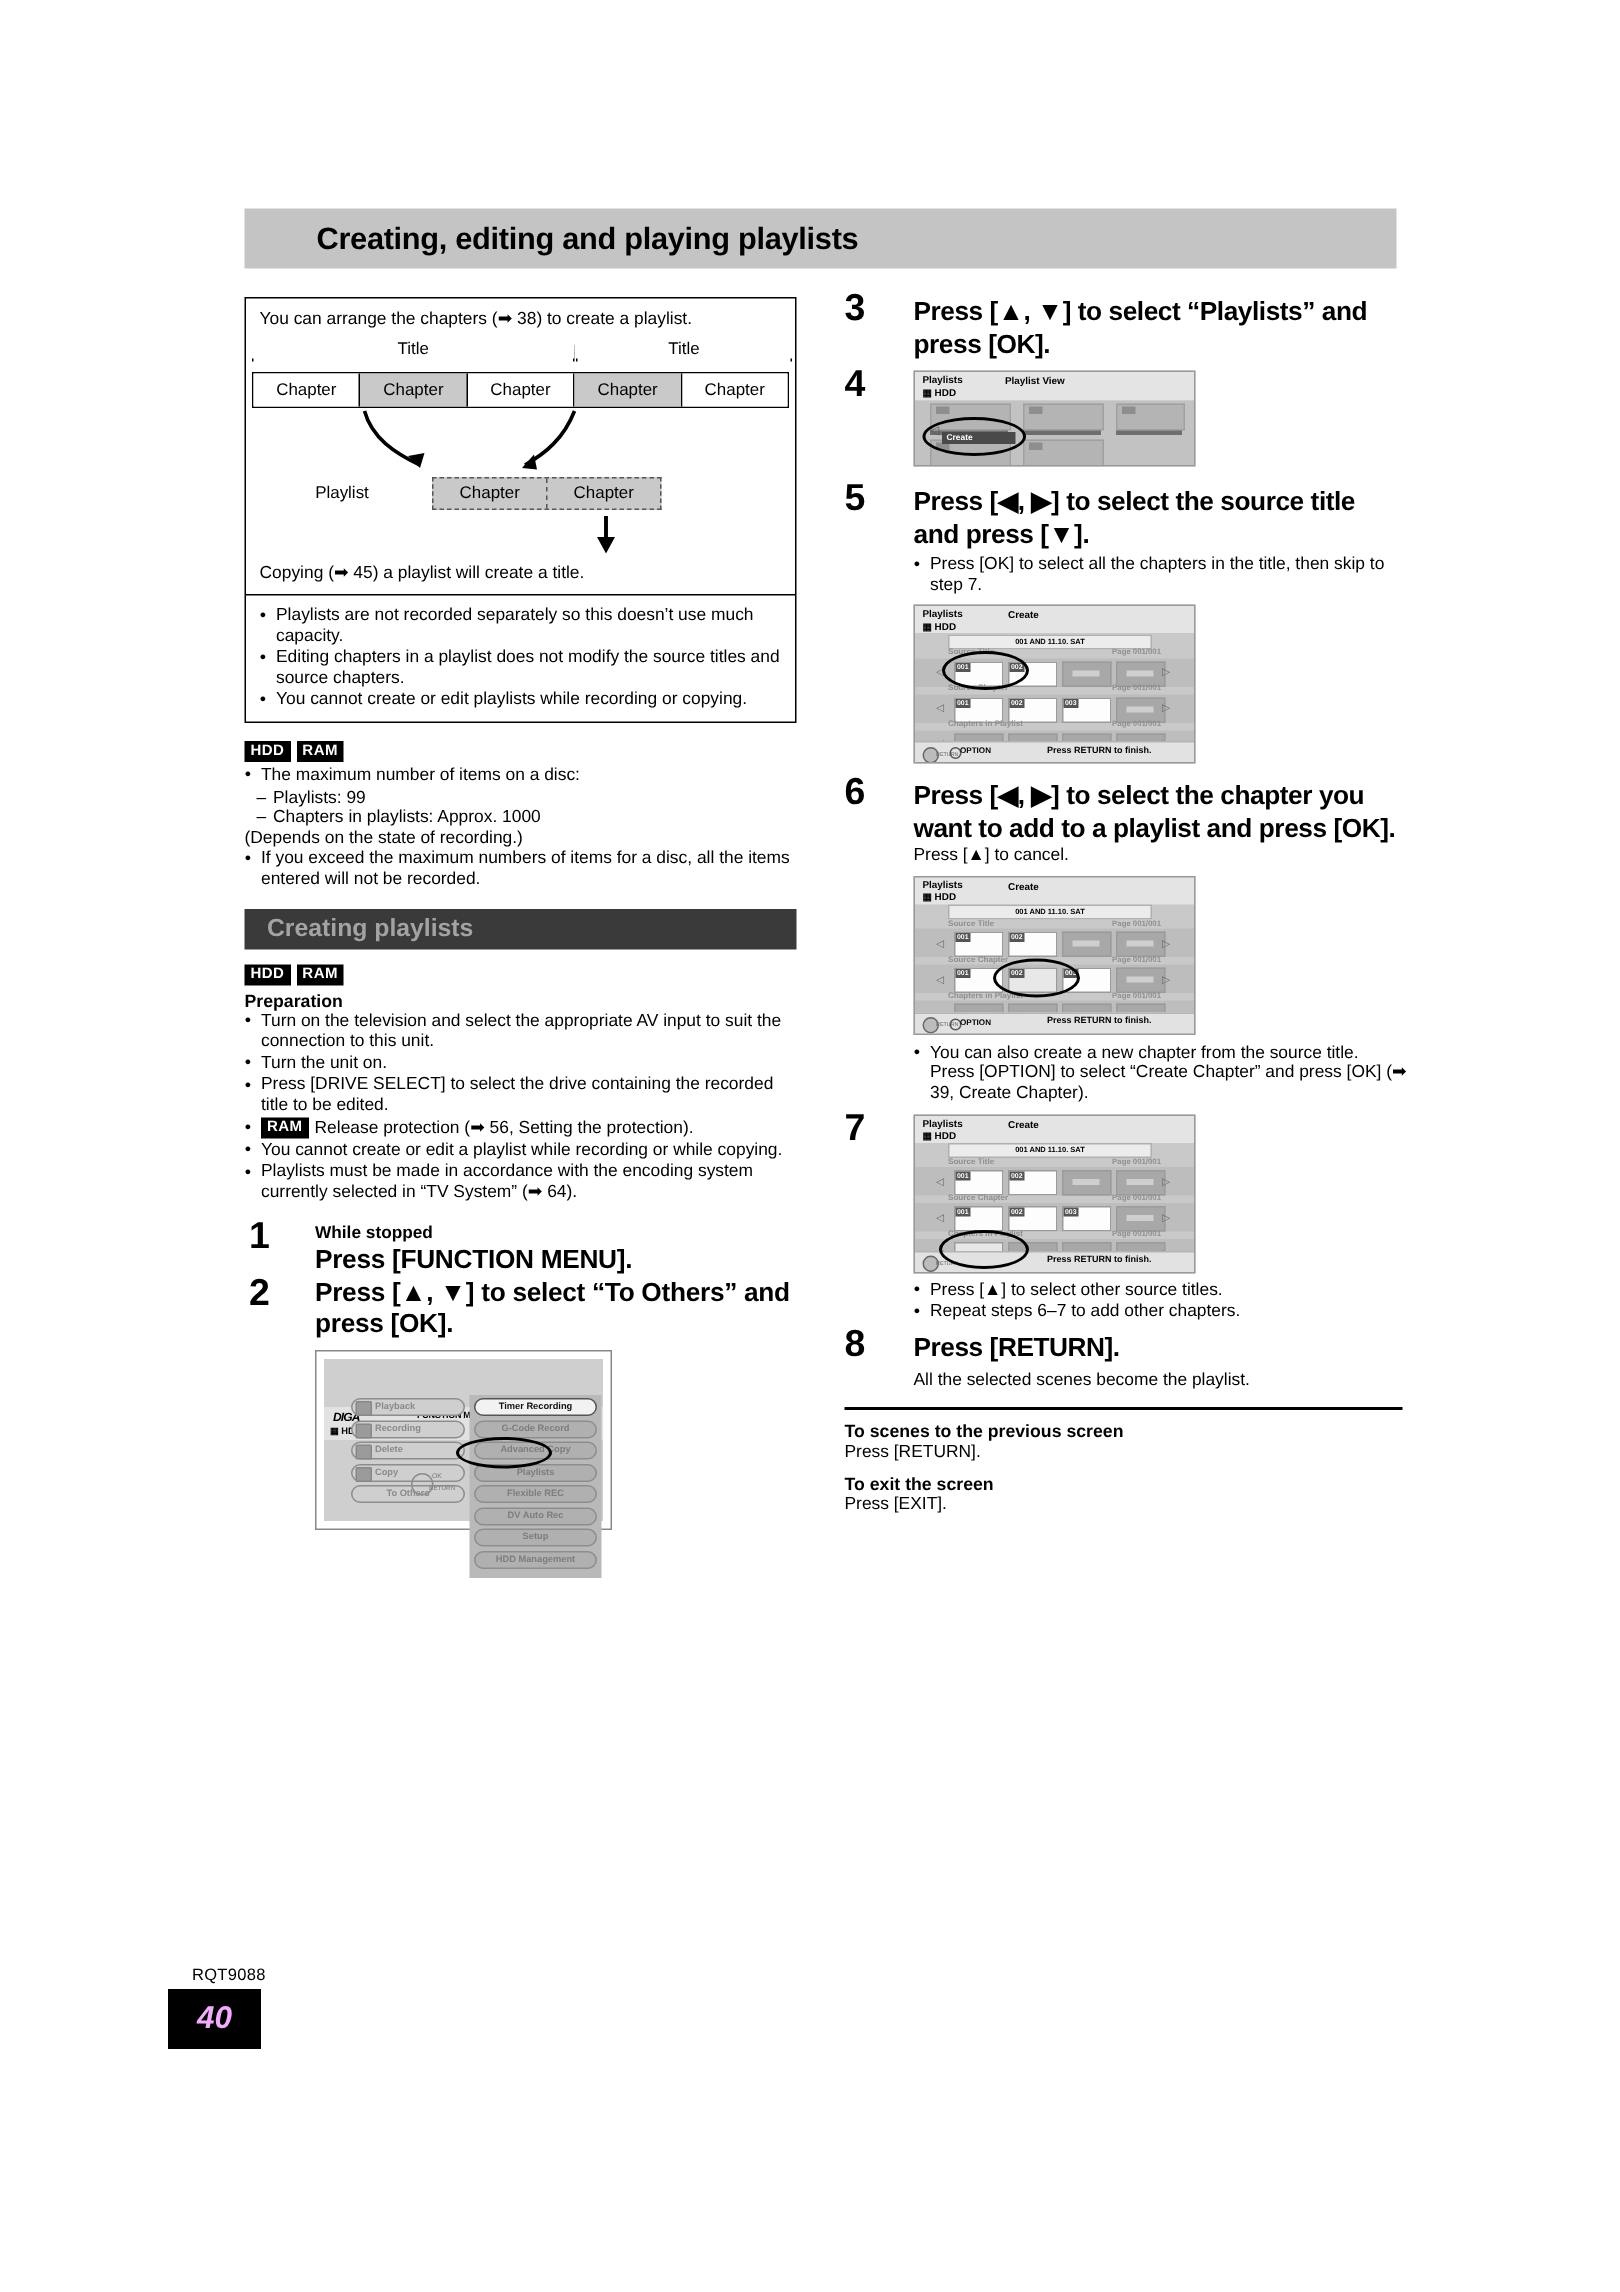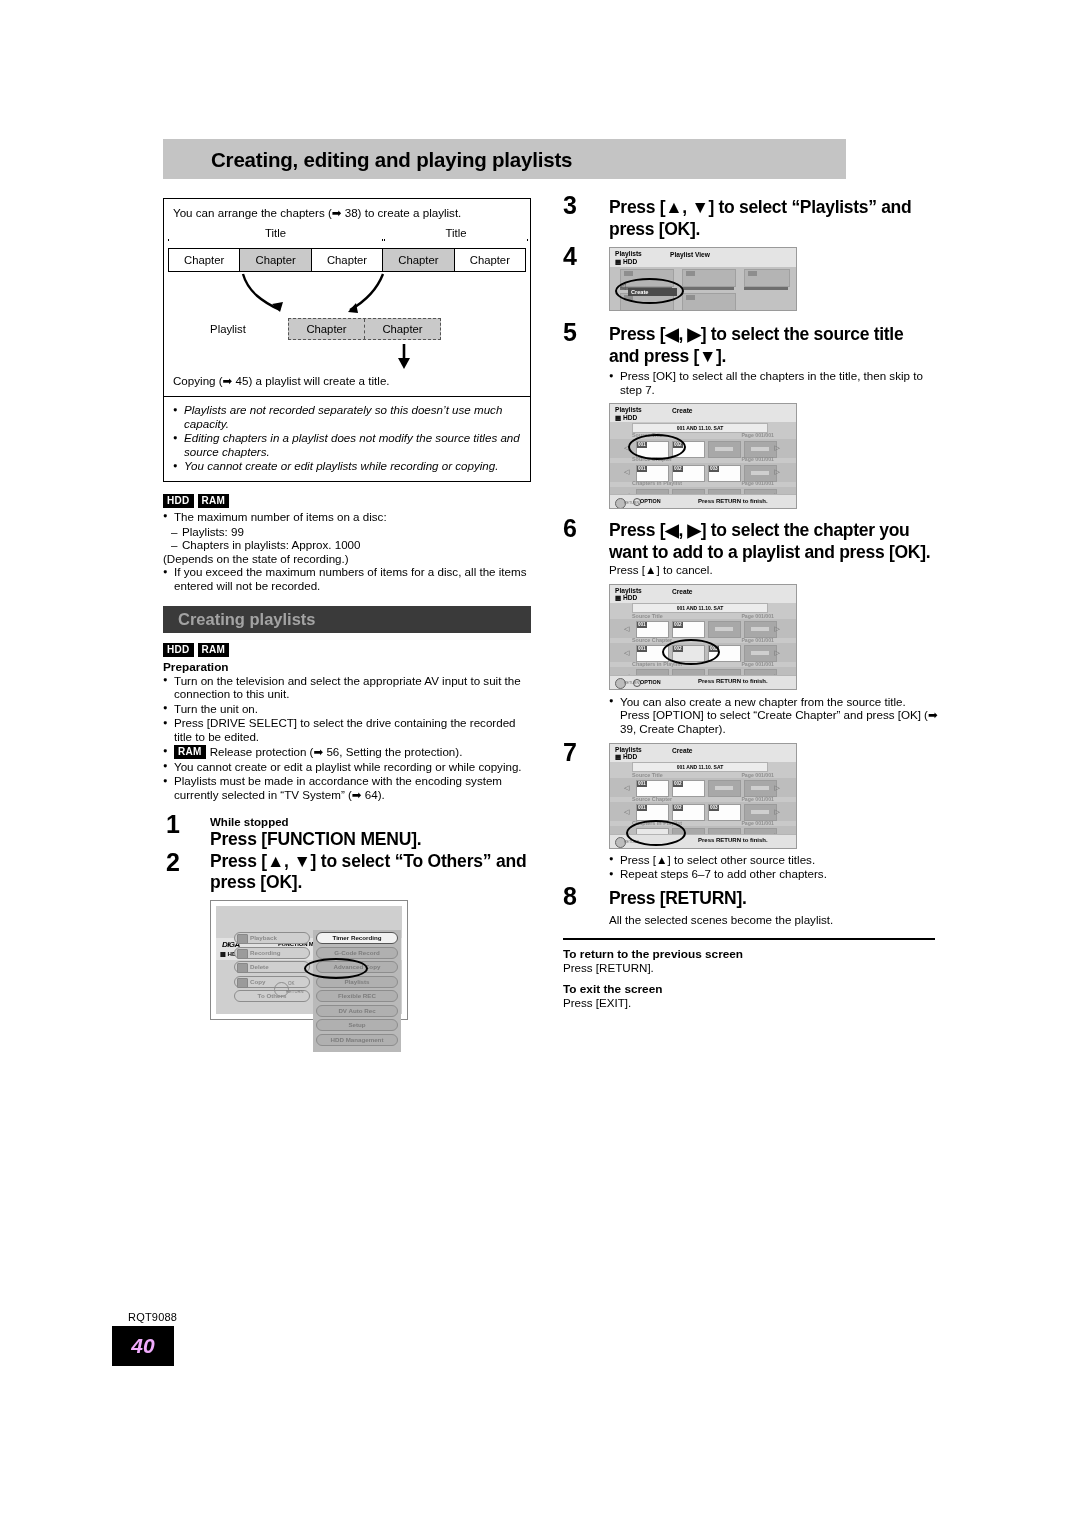--- a/index.html
+++ b/index.html
@@ -8,21 +8,21 @@
     width:1080px;height:1528px;
     font-family:"Liberation Sans", sans-serif;
     color:#000;
     position:relative;
     overflow:hidden;
   }
   .page{position:absolute;left:0;top:0;width:1080px;height:1528px;}
 
   
   .page-header{
-    position:absolute;left:163px;top:139px;width:683px;height:40px;
+    position:absolute;left:163px;top:139px;width:768px;height:40px;
     background:#c4c4c4;
   }
   .page-header h1{
     margin:0;padding:0;
     position:absolute;left:48px;top:9px;
     font-size:20.5px;font-weight:bold;letter-spacing:-0.2px;
   }
 
   
   .col-left{position:absolute;left:163px;top:198px;width:370px;}
@@ -68,21 +68,21 @@
     width:75px;text-align:center;font-size:11.3px;padding:4px 0;
     border-right:1px dashed #555;
   }
   .pl-cell:last-child{border-right:none;}
 
   .down-arrow{text-align:center;height:30px;position:relative;}
   .down-arrow svg{position:absolute;left:50%;margin-left:-6px;top:2px;}
 
   .intro-bottom-line{padding:2px 9px 8px 9px;font-size:11.6px;}
   .intro-divider{border-top:1px solid #000;}
-  .intro-notes{padding:6px 9px 7px 9px;font-style:italic;}
+  .intro-notes{padding:6px 9px 7px 9px;}
 
   
   .b{position:relative;padding-left:11px;font-size:11.6px;line-height:13.6px;margin-bottom:1px;}
   .b::before{content:"\25CF";position:absolute;left:0;top:-0.5px;font-size:7.5px;}
   .dash{position:relative;padding-left:19px;font-size:11.6px;line-height:13.6px;}
   .dash::before{content:"\2013";position:absolute;left:8px;}
   .plain{font-size:11.6px;line-height:13.6px;}
 
   
   .badge{
@@ -669,21 +669,21 @@
     </div>
 
     <div class="step-r" style="margin-top:6px;">
       <div class="num">8</div>
       <div class="txt">Press [RETURN].</div>
       <div class="note" style="margin-top:4px;">All the selected scenes become the playlist.</div>
     </div>
 
     <div class="divider-thick" style="margin-left:0;"></div>
 
-    <div class="bold-lbl">To return to the previous screen</div>
+    <div class="bold-lbl">To scenes to the previous screen</div>
     <div class="plain">Press [RETURN].</div>
     <div class="bold-lbl" style="margin-top:7px;">To exit the screen</div>
     <div class="plain">Press [EXIT].</div>
 
   </div>
 
   <div class="footer-code">RQT9088</div>
   <div class="footer-page">
     <span>40</span>
   </div>

